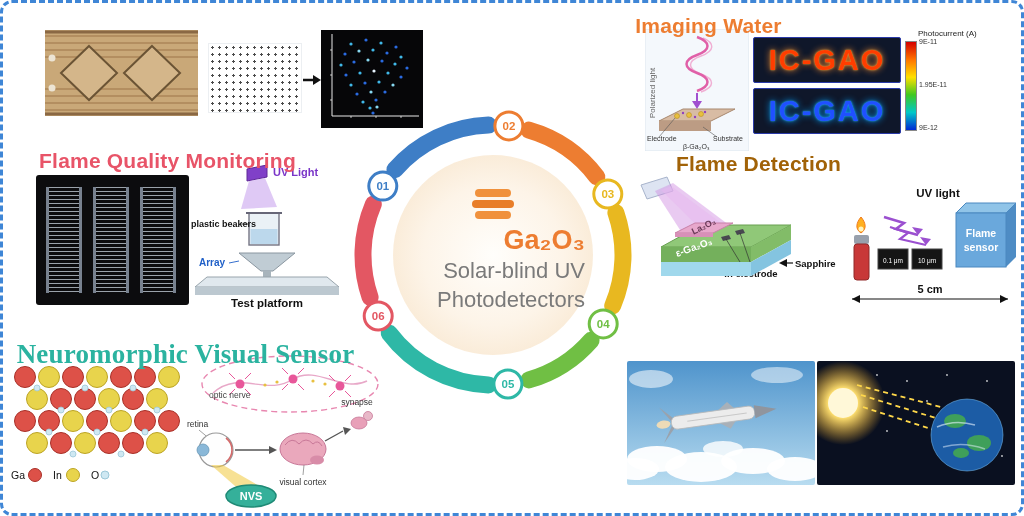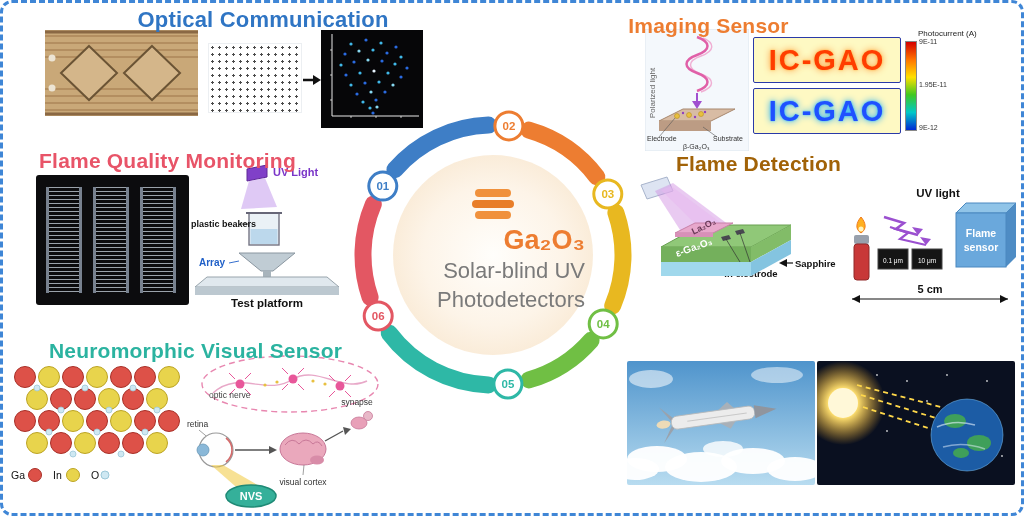--- a/index.html
+++ b/index.html
@@ -5,35 +5,35 @@
   * { margin:0; padding:0; box-sizing:border-box; }
   body { background:#ffffff; font-family:"Liberation Sans",sans-serif; }
   #canvas { position:relative; width:1024px; height:516px; background:#fff;
             border:3px dashed #3f86d6; border-radius:12px; overflow:hidden; }
   .abs { position:absolute; }
   .sec-title { position:absolute; font-weight:bold; text-align:center; letter-spacing:.2px; }
   #t-optical { left:110px; top:4px;  width:300px; font-size:22px; }
   #t-imaging { left:598px; top:11px; width:215px; font-size:21px; }
   #t-water   { left:22px;  top:146px; width:285px; font-size:21px; }
   #t-flame   { left:648px; top:149px; width:215px; font-size:21px; }
-  #t-neuro   { left:20px;   top:336px; width:345px; font-size:21px; }
+  #t-neuro   { left:10px;   top:336px; width:345px; font-size:27px;font-family:Liberation Serif, serif; }
   #t-missile { left:620px; top:330px; width:402px; font-size:20px; }
   .badge-num { font-size:11.5px; font-weight:bold; }
   #ring { left:333px; top:90px; }
   #center-box { left:398px; top:184px; width:184px; text-align:right; }
   #center-formula { font-size:27px; font-weight:bold; margin-top:2px; }
   .center-sub { font-size:22px; color:#7a7a7a; line-height:1.32; }
   #oc-photo { left:42px; top:27px; }
   #oc-dots  { left:205px; top:40px; width:94px; height:70px; background-color:#fff;
               background-image:radial-gradient(#4a4a4a 1.1px, rgba(0,0,0,0) 1.3px);
               background-size:7px 7px; border:1px solid #eceff2; }
   #oc-arrow { left:300px; top:70px; }
   #oc-const { left:318px; top:27px; }
   #is-polar { left:642px; top:26px; }
-  .led-panel { position:absolute; left:750px; width:148px; height:46px; background:#fef9c3;
+  .led-panel { position:absolute; left:750px; width:148px; height:46px; background:#0f172a;
                border:1px solid #2a3aa8; border-radius:2px; text-align:center;
                font-weight:bold; font-size:29px; letter-spacing:2px; line-height:44px; }
   #is-panel1 { top:34px; color:#ff3d00; text-shadow:0 0 7px #ff9030,0 0 2px #ffc040; }
   #is-panel2 { top:85px; color:#2050ff; text-shadow:0 0 7px #00a0ff,0 0 2px #40c8ff; }
   #is-cbar-title { left:893px; top:26px; width:120px; font-size:8px; color:#222;padding-left:22px; }
   #is-cbar { left:902px; top:38px; width:12px; height:90px; border:1px solid #888;
              background:linear-gradient(180deg,#d40000,#ff7300,#ffe000,#3fc820,#00c8c8,#0028d4); }
   .cbar-tick { position:absolute; left:916px; font-size:7px; color:#333; }
   #fd-schem { left:630px; top:170px; }
   #fd-illus { left:835px; top:180px; }
@@ -467,19 +467,18 @@
     <svg width="46" height="36" viewBox="0 0 46 36" style="margin:0 auto">
       <rect x="5" y="2" width="36" height="8" rx="4" fill="#f0913c"></rect>
       <rect x="2" y="13" width="42" height="8" rx="4" fill="#e87d28"></rect>
       <rect x="5" y="24" width="36" height="8" rx="4" fill="#f0913c"></rect>
     </svg>
     <div id="center-formula" style="color: rgb(237, 125, 49);">Ga₂O₃</div>
     <div class="center-sub">Solar-blind UV</div>
     <div class="center-sub">Photodetectors</div>
   </div>
 
-  <div class="sec-title" id="t-optical" style="color: rgb(47, 117, 196);">Optical Communication</div>
-  <div class="sec-title" id="t-imaging" style="color: rgb(237, 125, 49);">Imaging Sensor</div>
+  <div class="sec-title" id="t-imaging" style="color: rgb(237, 125, 49);">Imaging Water</div>
   <div class="sec-title" id="t-water" style="color: rgb(232, 84, 104);">Flame Quality Monitoring</div>
   <div class="sec-title" id="t-flame" style="color: #a16207;">Flame Detection</div>
   <div class="sec-title" id="t-neuro" style="color: rgb(43, 179, 160);">Neuromorphic Visual Sensor</div>
 
 </div>
 
 </body></html>

